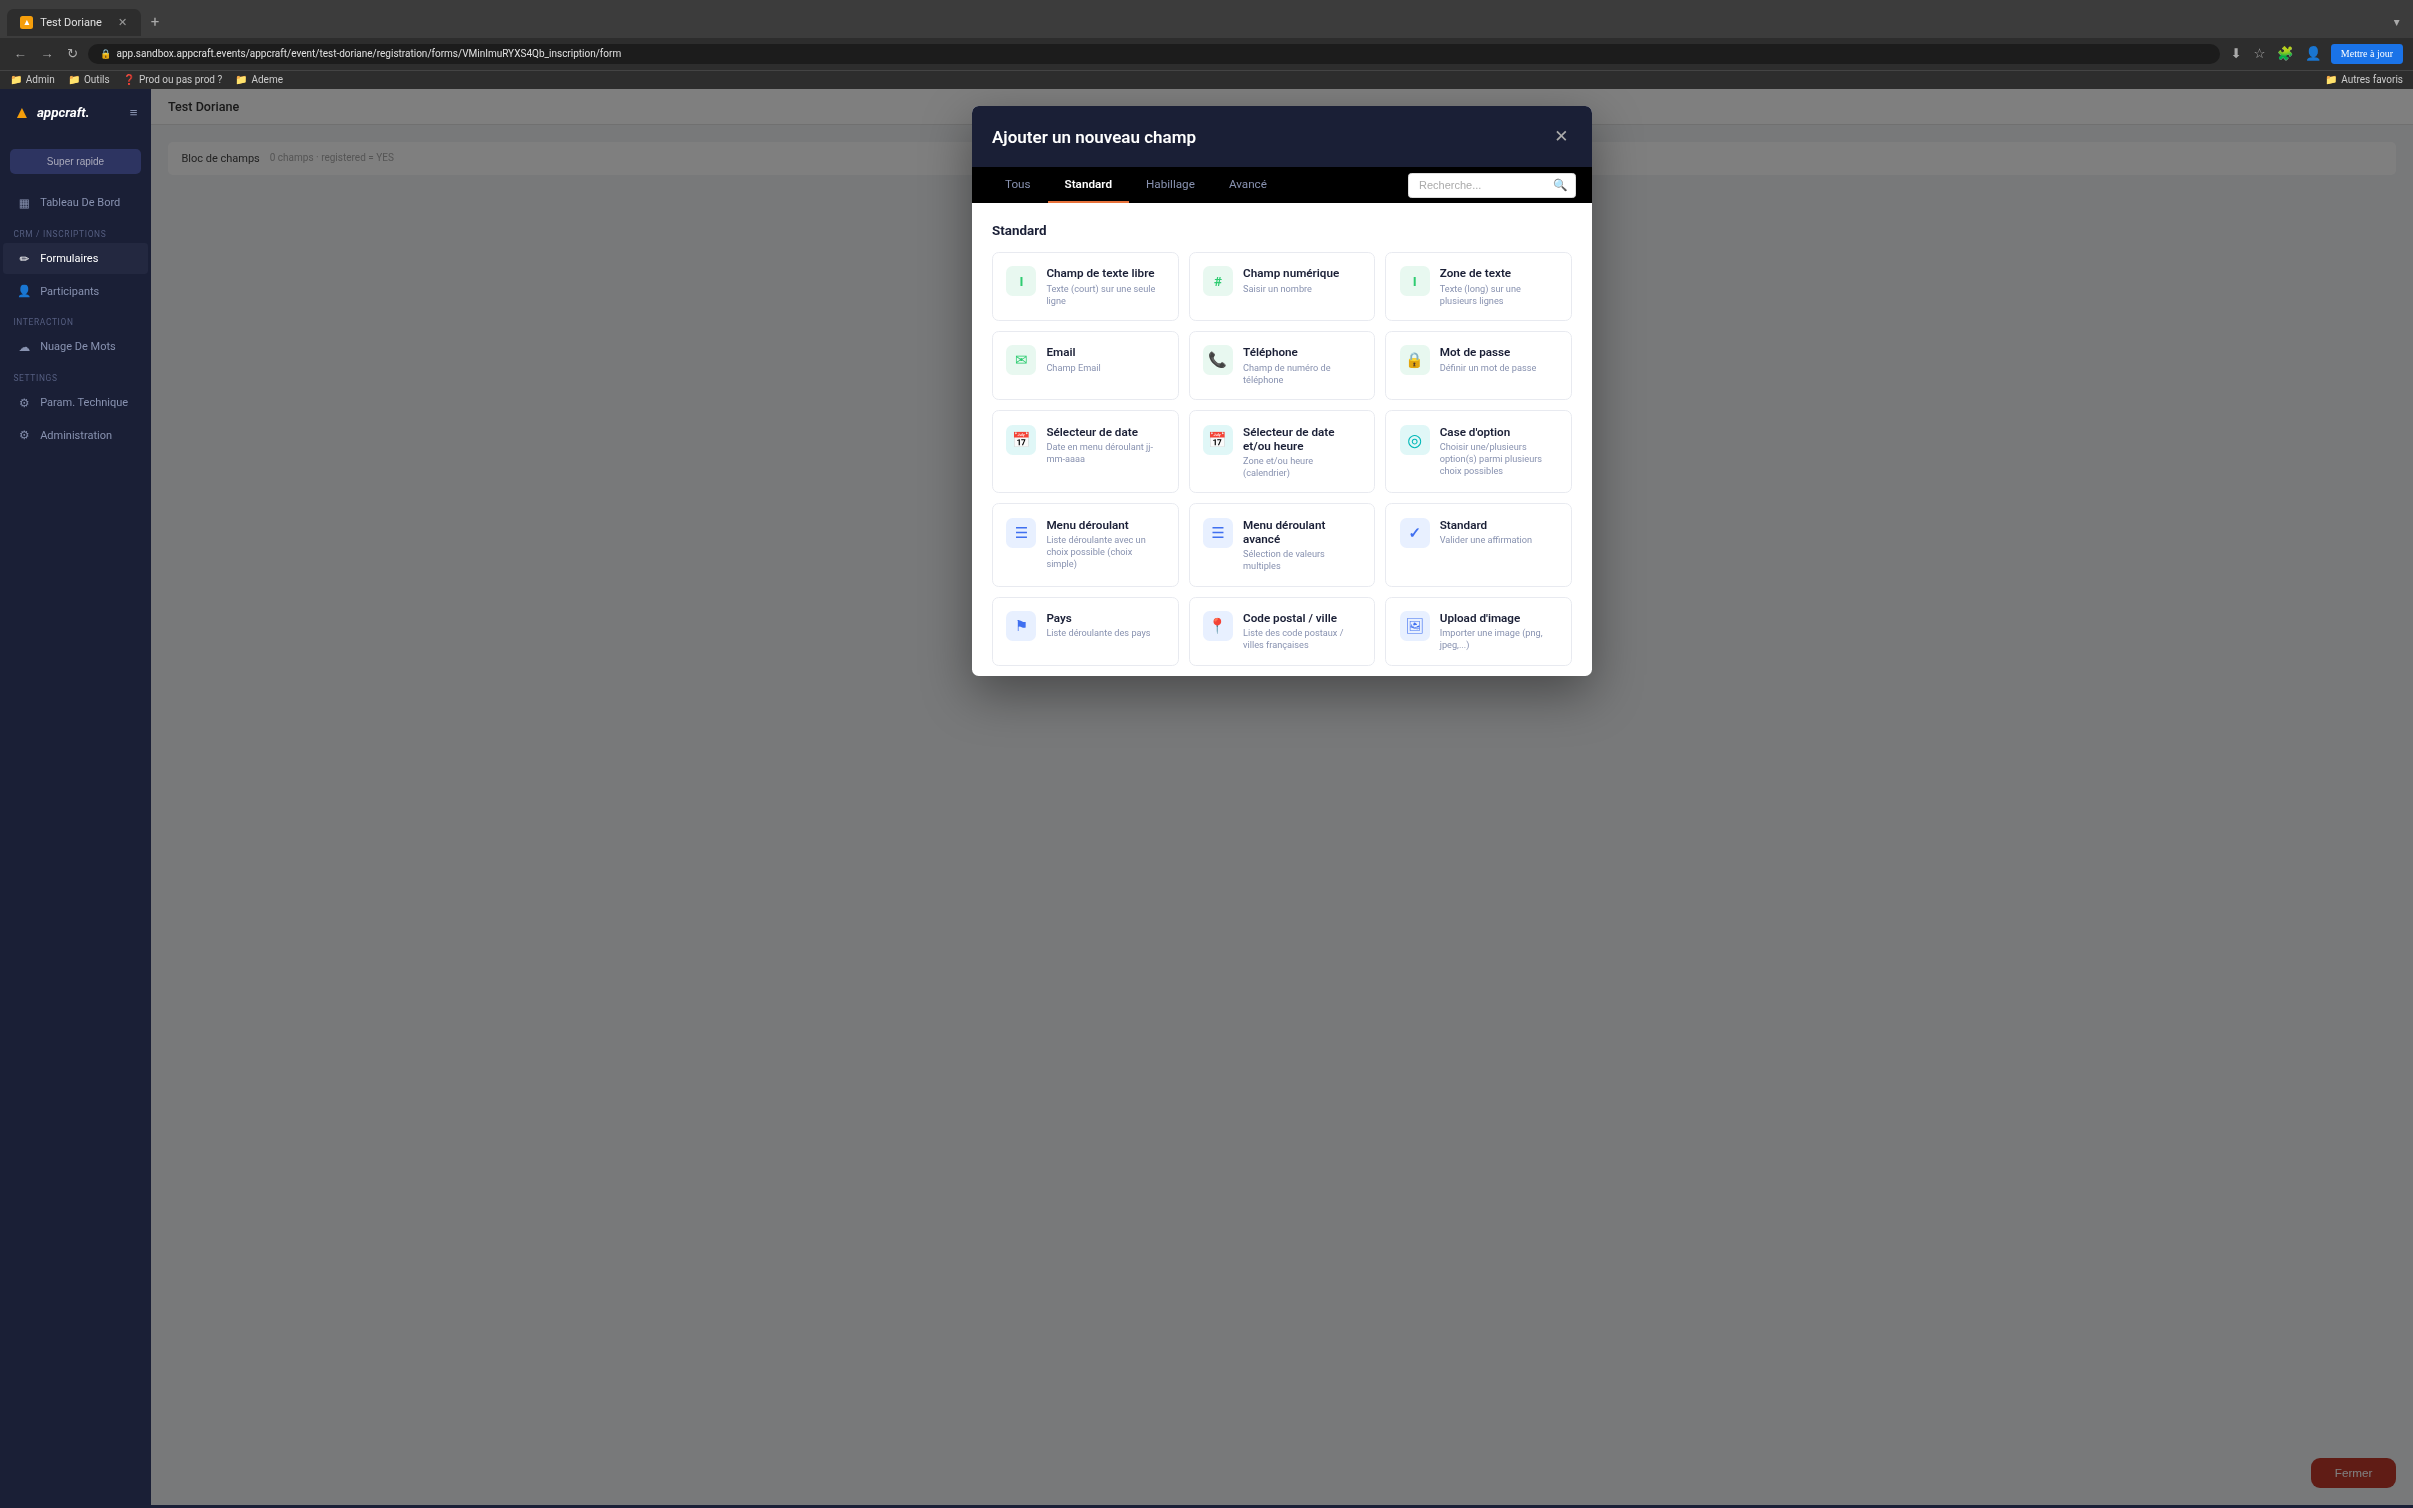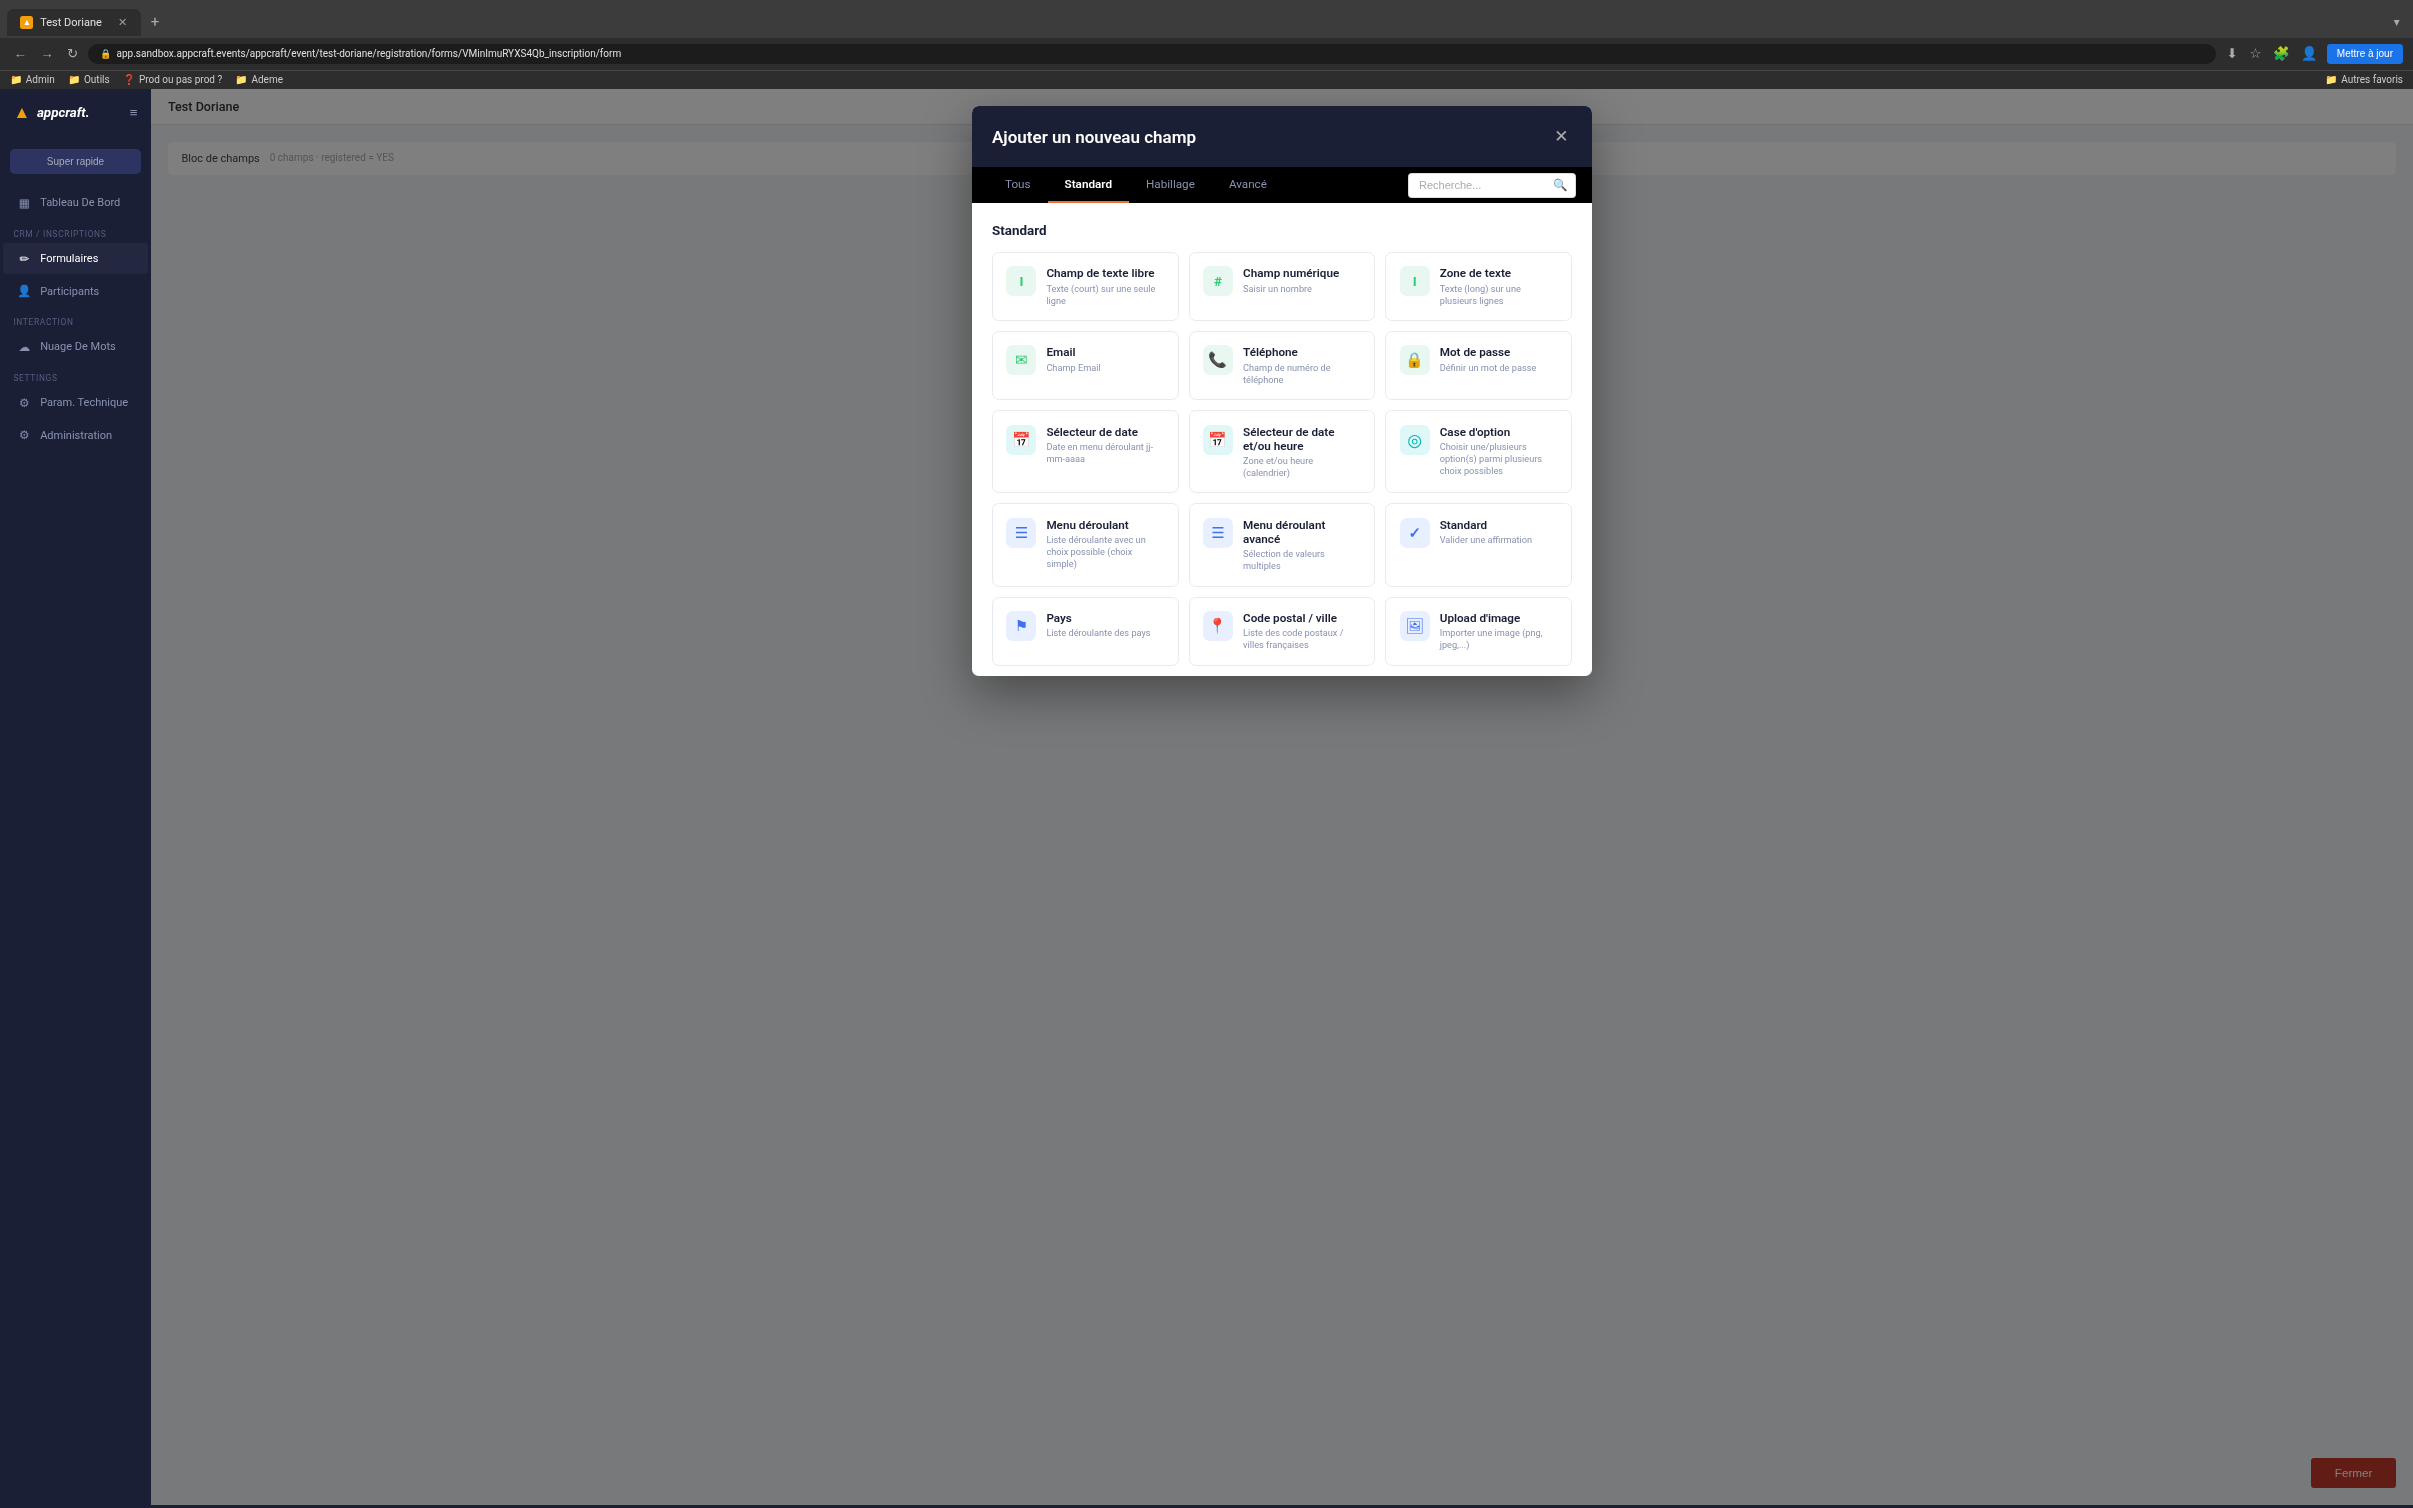--- a/index.html
+++ b/index.html
@@ -93,20 +93,21 @@
       padding: 3.4px;
     }
     .update-btn {
       background: #1a73e8;
       color: white;
       border: none;
       border-radius: 3.4px;
       padding: 4.2px 10px;
       font-size: 10px;
       cursor: pointer;
+      font-family: Liberation Serif, serif;
     }
     .bookmarks-bar {
       display: flex;
       align-items: center;
       padding: 3.4px 10px;
       gap: 13.4px;
       background: #2d2d2d;
       border-top: 0.8px solid #444;
       font-size: 10px;
       color: #ccc;
@@ -387,21 +388,21 @@
       font-size: 11px;
       color: #444;
     }
     .fermer-btn {
       position: absolute;
       bottom: 17px;
       right: 17px;
       background: #c0392b;
       color: #fff;
       border: none;
-      border-radius: 3px;
+      border-radius: 9px;
       padding: 8.4px 23.5px;
       font-size: 11.7px;
       cursor: pointer;
     }
   </style>
 </head>
 <body>
 
 <div class="browser-chrome">
   <div class="browser-tab-bar">

